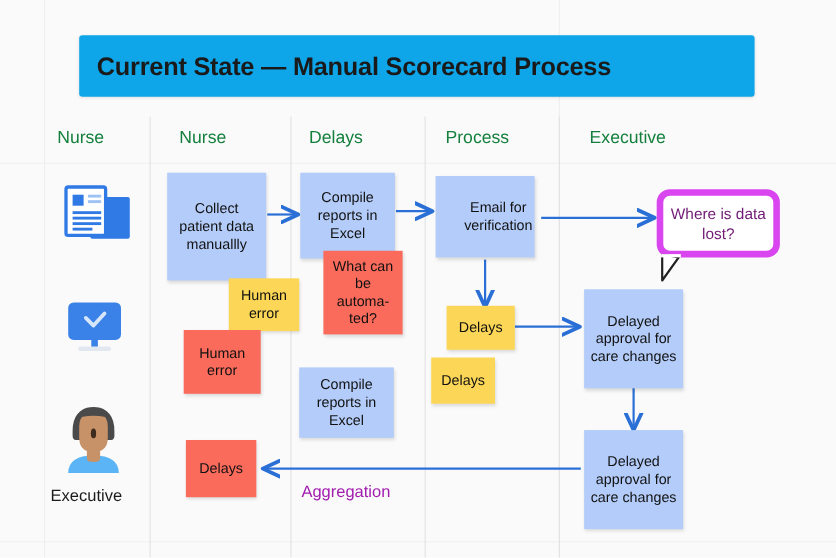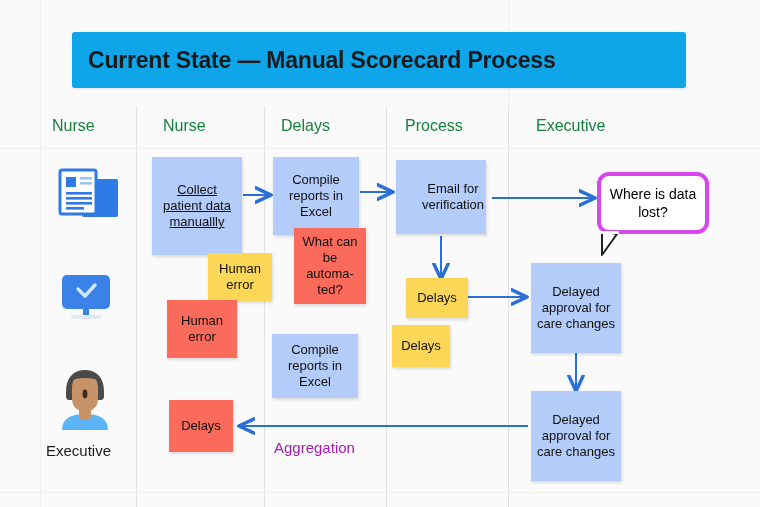--- a/index.html
+++ b/index.html
@@ -79,29 +79,29 @@
     padding: 4px;
     box-shadow: 1px 2px 3px rgba(0,0,0,0.13);
   }
   .node.blue   { background: #b3ccf9; }
   .node.yellow { background: #fcd757; }
   .node.red    { background: #fa6b5c; }
   
   #bubble {
     position: absolute;
     background: #ffffff;
-    border: 4px solid #d946ef;
+    border: 6px solid #d946ef;
     border-radius: 12px;
     display: flex;
     align-items: center;
     justify-content: center;
     text-align: center;
     font-size: 14px;
     line-height: 1.3;
-    color: #000000;
+    color: #701a75;
     box-sizing: border-box;
   }
   #bubble-tail {
     position: absolute;
     width: 26px;
     height: 26px;
   }
   
   #arrows {
     position: absolute;
@@ -200,21 +200,21 @@
 
     <line x1="441" y1="236" x2="441" y2="278" stroke="#2a6fd6" stroke-width="2" marker-end="url(#ah)"></line>
 
     <line x1="468" y1="297" x2="526" y2="297" stroke="#2a6fd6" stroke-width="2" marker-end="url(#ah)"></line>
 
     <line x1="576" y1="352" x2="576" y2="390" stroke="#2a6fd6" stroke-width="2" marker-end="url(#ah)"></line>
 
     <line x1="528" y1="426" x2="240" y2="426" stroke="#2a6fd6" stroke-width="2" marker-end="url(#ah)"></line>
   </svg>
 
-  <div class="node blue" style="left:152px; top:157px; width:90px;  height:98px;text-decoration:underline;">Collect patient data manuallly</div>
+  <div class="node blue" style="left:152px; top:157px; width:90px;  height:98px;">Collect patient data manuallly</div>
 
   <div class="node yellow" style="left:208px; top:253px; width:64px;  height:48px;">Human error</div>
 
   <div class="node red" style="left:167px; top:300px; width:70px;  height:58px;">Human error</div>
 
   <div class="node red" style="left:169px; top:400px; width:64px;  height:52px;">Delays</div>
 
   <div class="node blue" style="left:273px; top:157px; width:86px;  height:78px;">Compile reports in Excel</div>
 
   <div class="node red" style="left:294px; top:228px; width:72px;  height:76px;">What can be automa-ted?</div>

